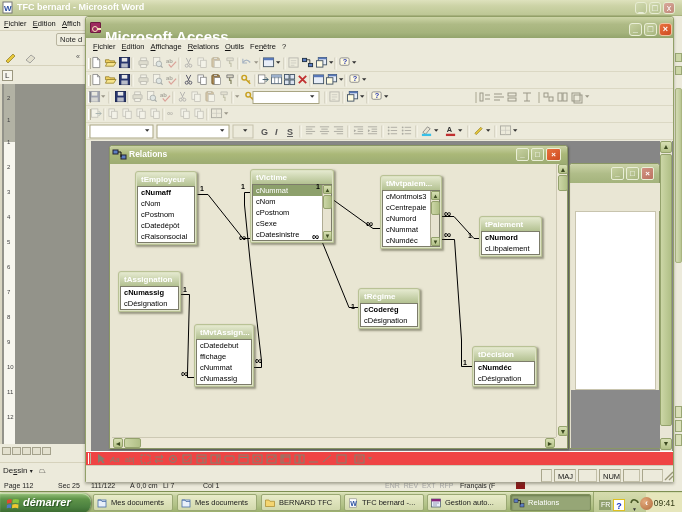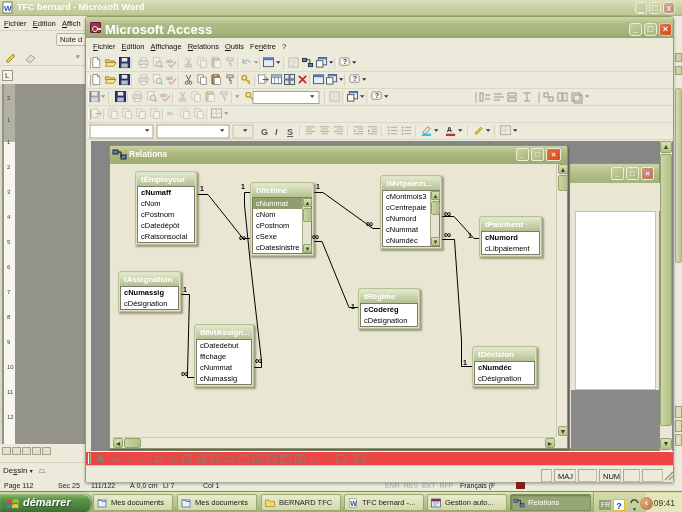--- a/index.html
+++ b/index.html
@@ -21,21 +21,21 @@
 #wrulertop{left:0;top:0;width:11px;height:58px;background:#b2b2a4}
 .rnum{position:absolute;left:3px;font-size:6px;color:#444}
 #wdessin{left:0;top:462px;width:86px;height:17px;background:#eceadb;border-top:1px solid #d6d2bc;font-size:8px;color:#222;padding:3px 0 0 3px}
 #wstatus1{left:0;top:479px;width:86px;height:12px;background:#eceadb;font-size:7.5px;color:#222;padding:1px 0 0 4px}
 #wstatus2{left:0;top:481px;width:682px;height:11px;background:#eceadb;font-size:7px;color:#222}
 #wright{left:674px;top:16px;width:8px;height:466px;background:#eceadb}
 #wthumb{left:675px;top:88px;width:7px;height:175px;background:linear-gradient(90deg,#d6ddb6,#b9c692);border:1px solid #aab581;border-radius:2px}
 
 #acc{left:85px;top:16px;width:589px;height:466px;background:#eceadb;border:1px solid #92a068;border-radius:3px 3px 0 0;box-shadow:0 2px 3px rgba(60,60,40,.4)}
 #atitle{left:0;top:0;width:587px;height:21px;background:linear-gradient(180deg,#cdd5a7 0%,#aeba85 35%,#a5b37c 75%,#93a46c 100%);border-radius:3px 3px 0 0}
-#atitle .txt{position:absolute;left:19px;top:5px;font-size:13px;font-weight:bold;color:#fff}
+#atitle .txt{position:absolute;left:19px;top:11px;font-size:15px;font-weight:bold;color:#fff}
 #aicon{position:absolute;left:4px;top:5px;width:11px;height:11px;background:#9e2a5e;border:1px solid #6e1c40;border-radius:1px}
 #aicon:after{content:"";position:absolute;left:1px;top:3px;width:4px;height:4px;border:1.5px solid #f3e6ba;border-radius:50%}#aicon:before{content:"";position:absolute;left:6px;top:5px;width:4px;height:1.5px;background:#f3e6ba}
 .abtn{position:absolute;top:6px;width:13px;height:13px;border-radius:3px;border:1px solid #e9eed6;background:linear-gradient(145deg,#c6d0a0,#a7b57e);color:#fff;font-size:9px;font-weight:bold;line-height:11px;text-align:center}
 .abtn.close{background:linear-gradient(145deg,#e8713d,#cf4b22);border-color:#f0c0a0}
 .mrow{position:absolute;background:#eceadb;font-size:7.5px;color:#111}
 #amenu span{margin-right:6px}
 #amenu u{text-decoration:underline}
 .tb{position:absolute;left:0;background:#eceadb;border-bottom:1px solid #dbd8c4}
 .grip{position:absolute;left:2px;top:3px;width:3px;height:11px;border-left:1px solid #fff;border-right:1px solid #b5b19a}
 
@@ -730,21 +730,21 @@
     <div class="tbl" style="left:135px;top:171px;width:62px">
       <div class="hd">tEmployeur</div>
       <div class="bd">
         <div class="frow pk">cNumaff</div>
         <div class="frow">cNom</div>
         <div class="frow">cPostnom</div>
         <div class="frow">cDatedépôt</div>
         <div class="frow">cRaisonsocial</div>
       </div>
     </div>
-    <div class="tbl" style="left:250px;top:182px;width:64px">
+    <div class="tbl" style="left:250px;top:169px;width:84px">
       <div class="hd">tVictime</div>
       <div class="bd">
         <div class="frow sel">cNummat</div>
         <div class="frow">cNom</div>
         <div class="frow">cPostnom</div>
         <div class="frow">cSexe</div>
         <div class="frow">cDatesinistre</div>
         <div class="tscroll">
           <div class="tsa" style="top:0">▲</div>
           <div class="sthumb" style="left:0;top:10px;width:9px;height:14px"></div>

